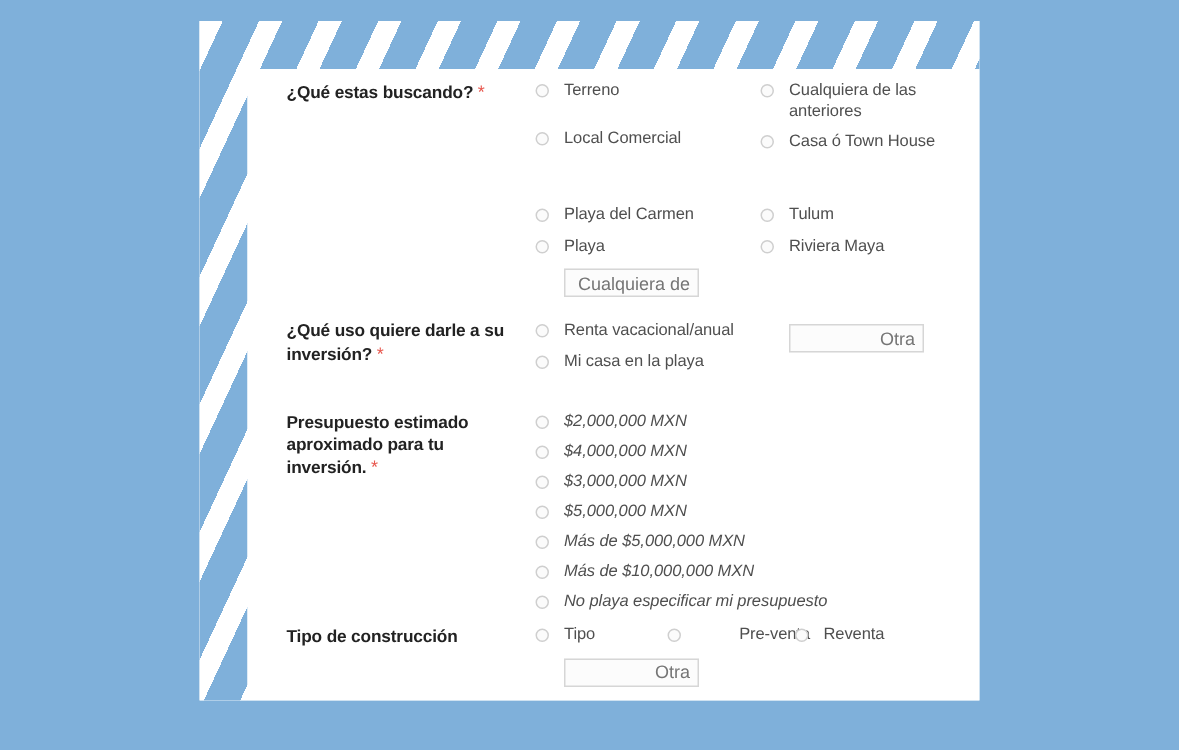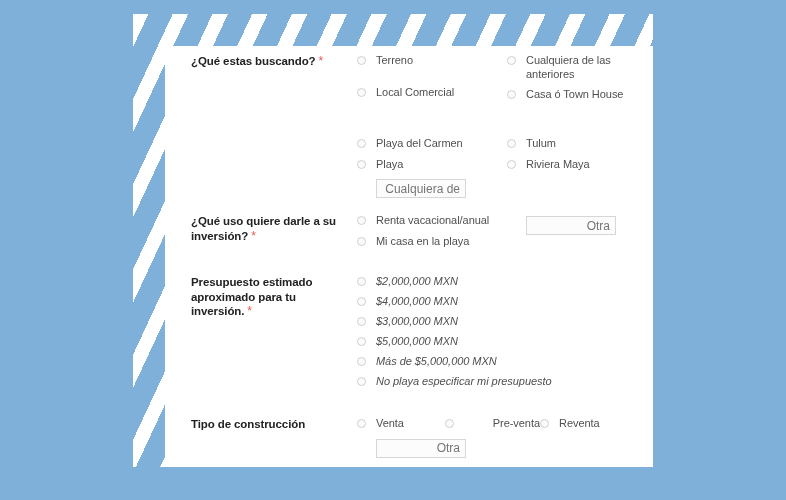--- a/index.html
+++ b/index.html
@@ -150,21 +150,21 @@
   #q3 { top: 200px; }
   #q4 { top: 261px; }
   #q5 { top: 403px; }
 
   
   .list-one .opt { margin-bottom: 6.5px; }
 
   
   .c1 { left: 0;   width: 88px; }
   .c2 { left: 88px; width: 95px; text-align: right; }
-  .c3 { left: 183px; width: 100px; }
+  .c3 { left: 173px; width: 100px; }
 </style>
 </head>
 <body>
 
 <div class="page">
   <div class="card">
 
     <div class="stripe-top"></div>
     <div class="stripe-left"></div>
     <div class="stripe-mask-v"></div>
@@ -215,30 +215,31 @@
 
       <div class="q-row" id="q4">
         <div class="q-label"><span>Presupuesto estimado aproximado para tu inversión.</span><span class="req">*</span></div>
         <div class="opts">
           <div class="col col-a list-one" style="width:280px;font-style:italic;">
             <div class="opt"><span class="radio"></span><span>$2,000,000 MXN</span></div>
             <div class="opt"><span class="radio"></span><span>$4,000,000 MXN</span></div>
             <div class="opt"><span class="radio"></span><span>$3,000,000 MXN</span></div>
             <div class="opt"><span class="radio"></span><span>$5,000,000 MXN</span></div>
             <div class="opt"><span class="radio"></span><span>Más de $5,000,000 MXN</span></div>
+            <div class="opt"><span class="radio"></span><span>Más de $10,000,000 MXN</span></div>
             <div class="opt"><span class="radio"></span><span>No playa especificar mi presupuesto</span></div>
           </div>
         </div>
       </div>
 
       <div class="q-row" id="q5">
         <div class="q-label"><span>Tipo de construcción</span><span class="req"></span></div>
         <div class="opts">
           <div class="col c1">
-            <div class="opt"><span class="radio"></span><span>Venta</span></div>
+            <div class="opt"><span class="radio"></span><span>Tipo</span></div>
             <input class="txtinput inline-input" type="text" placeholder="Otra" style="">
           </div>
           <div class="col c2">
             <div class="opt"><span class="radio"></span><span>Pre-venta</span></div>
           </div>
           <div class="col c3">
             <div class="opt"><span class="radio"></span><span>Reventa</span></div>
           </div>
         </div>
       </div>

